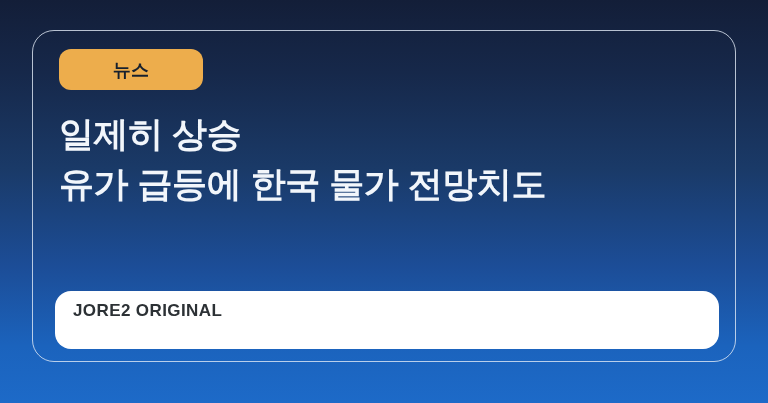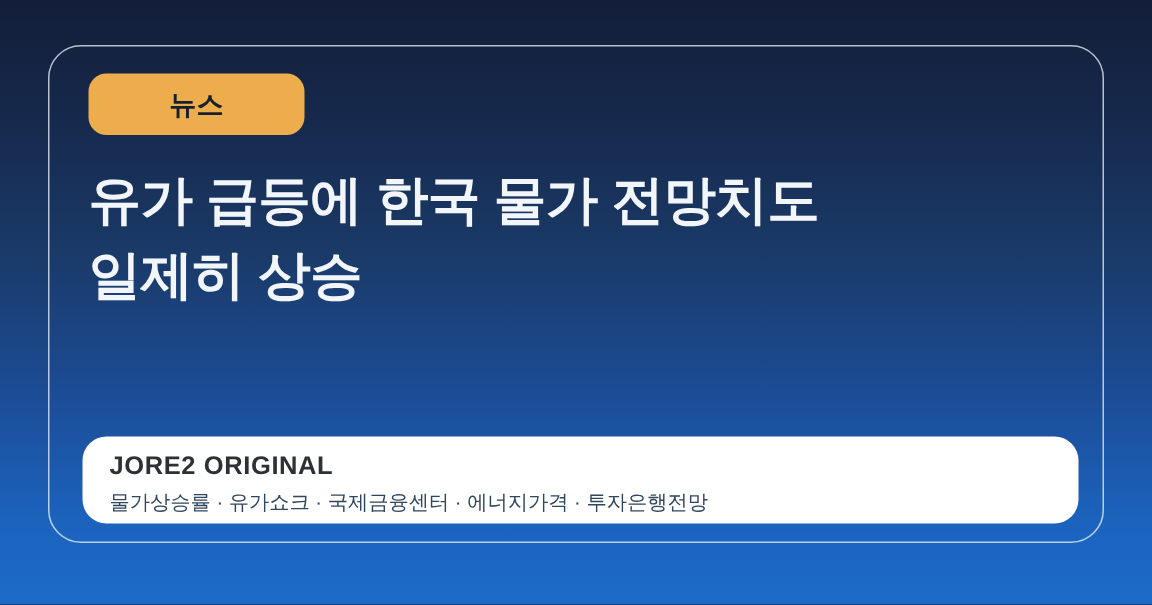--- a/index.html
+++ b/index.html
@@ -120,24 +120,23 @@
 
 <div id="news-card-canvas">
 
   <div class="outer-card">
 
     <div class="category-badge">
       <span class="badge-label">뉴스</span>
     </div>
 
     <div class="headline">
+      <span class="headline-line">일제히 상승</span>
       <span class="headline-line">유가 급등에 한국 물가 전망치도</span>
-      <span class="headline-line">일제히 상승</span>
     </div>
 
     <div class="source-card">
       <div class="source-brand">JORE2 ORIGINAL</div>
-      <div class="source-tags">물가상승률 · 유가쇼크 · 국제금융센터 · 에너지가격 · 투자은행전망</div>
     </div>
 
   </div>
 
 </div>
 
 </body></html>

